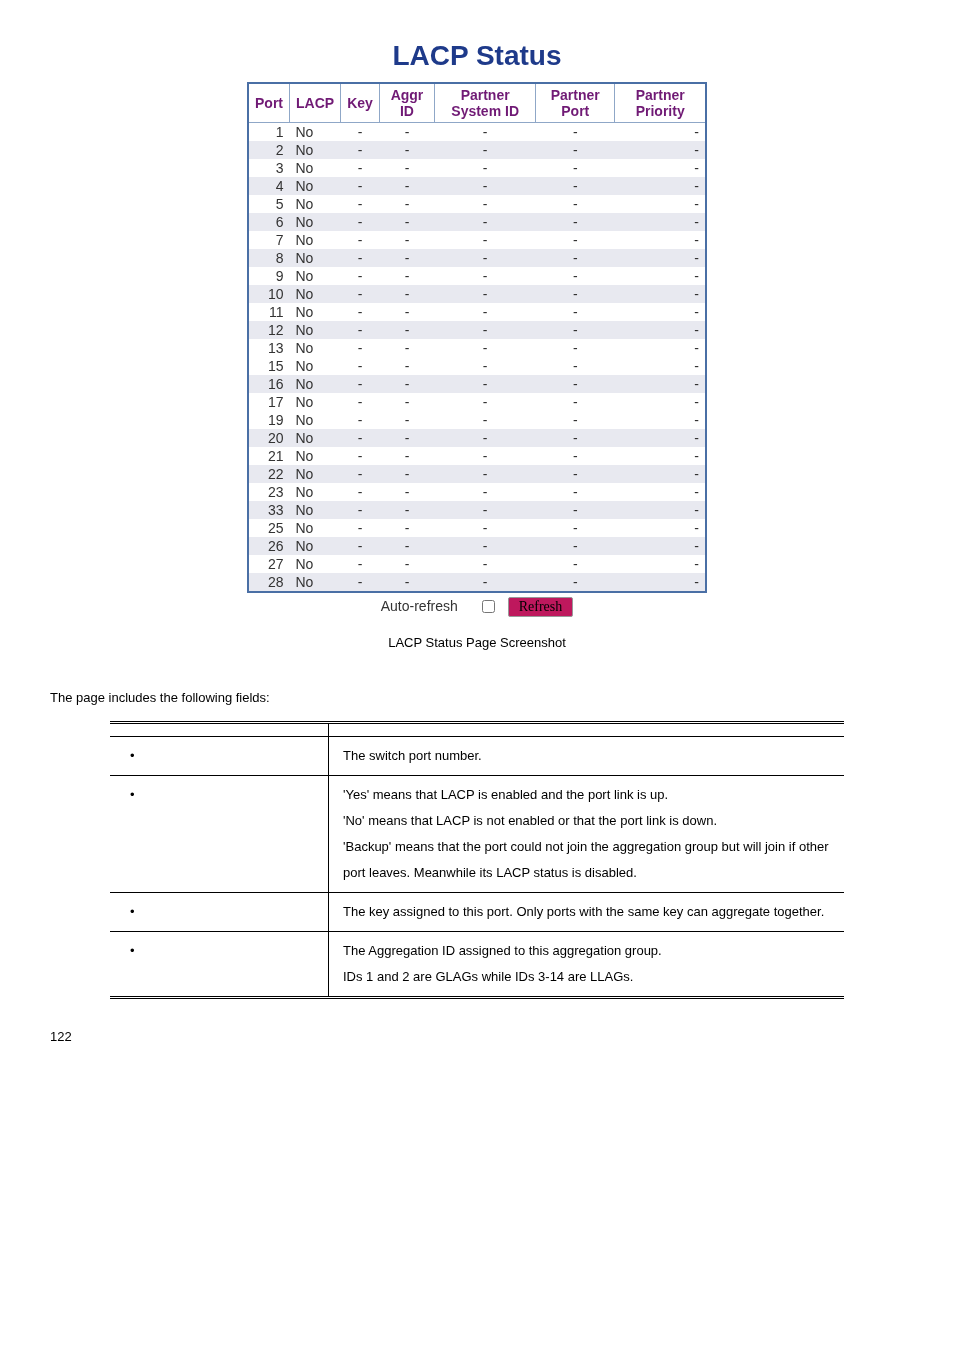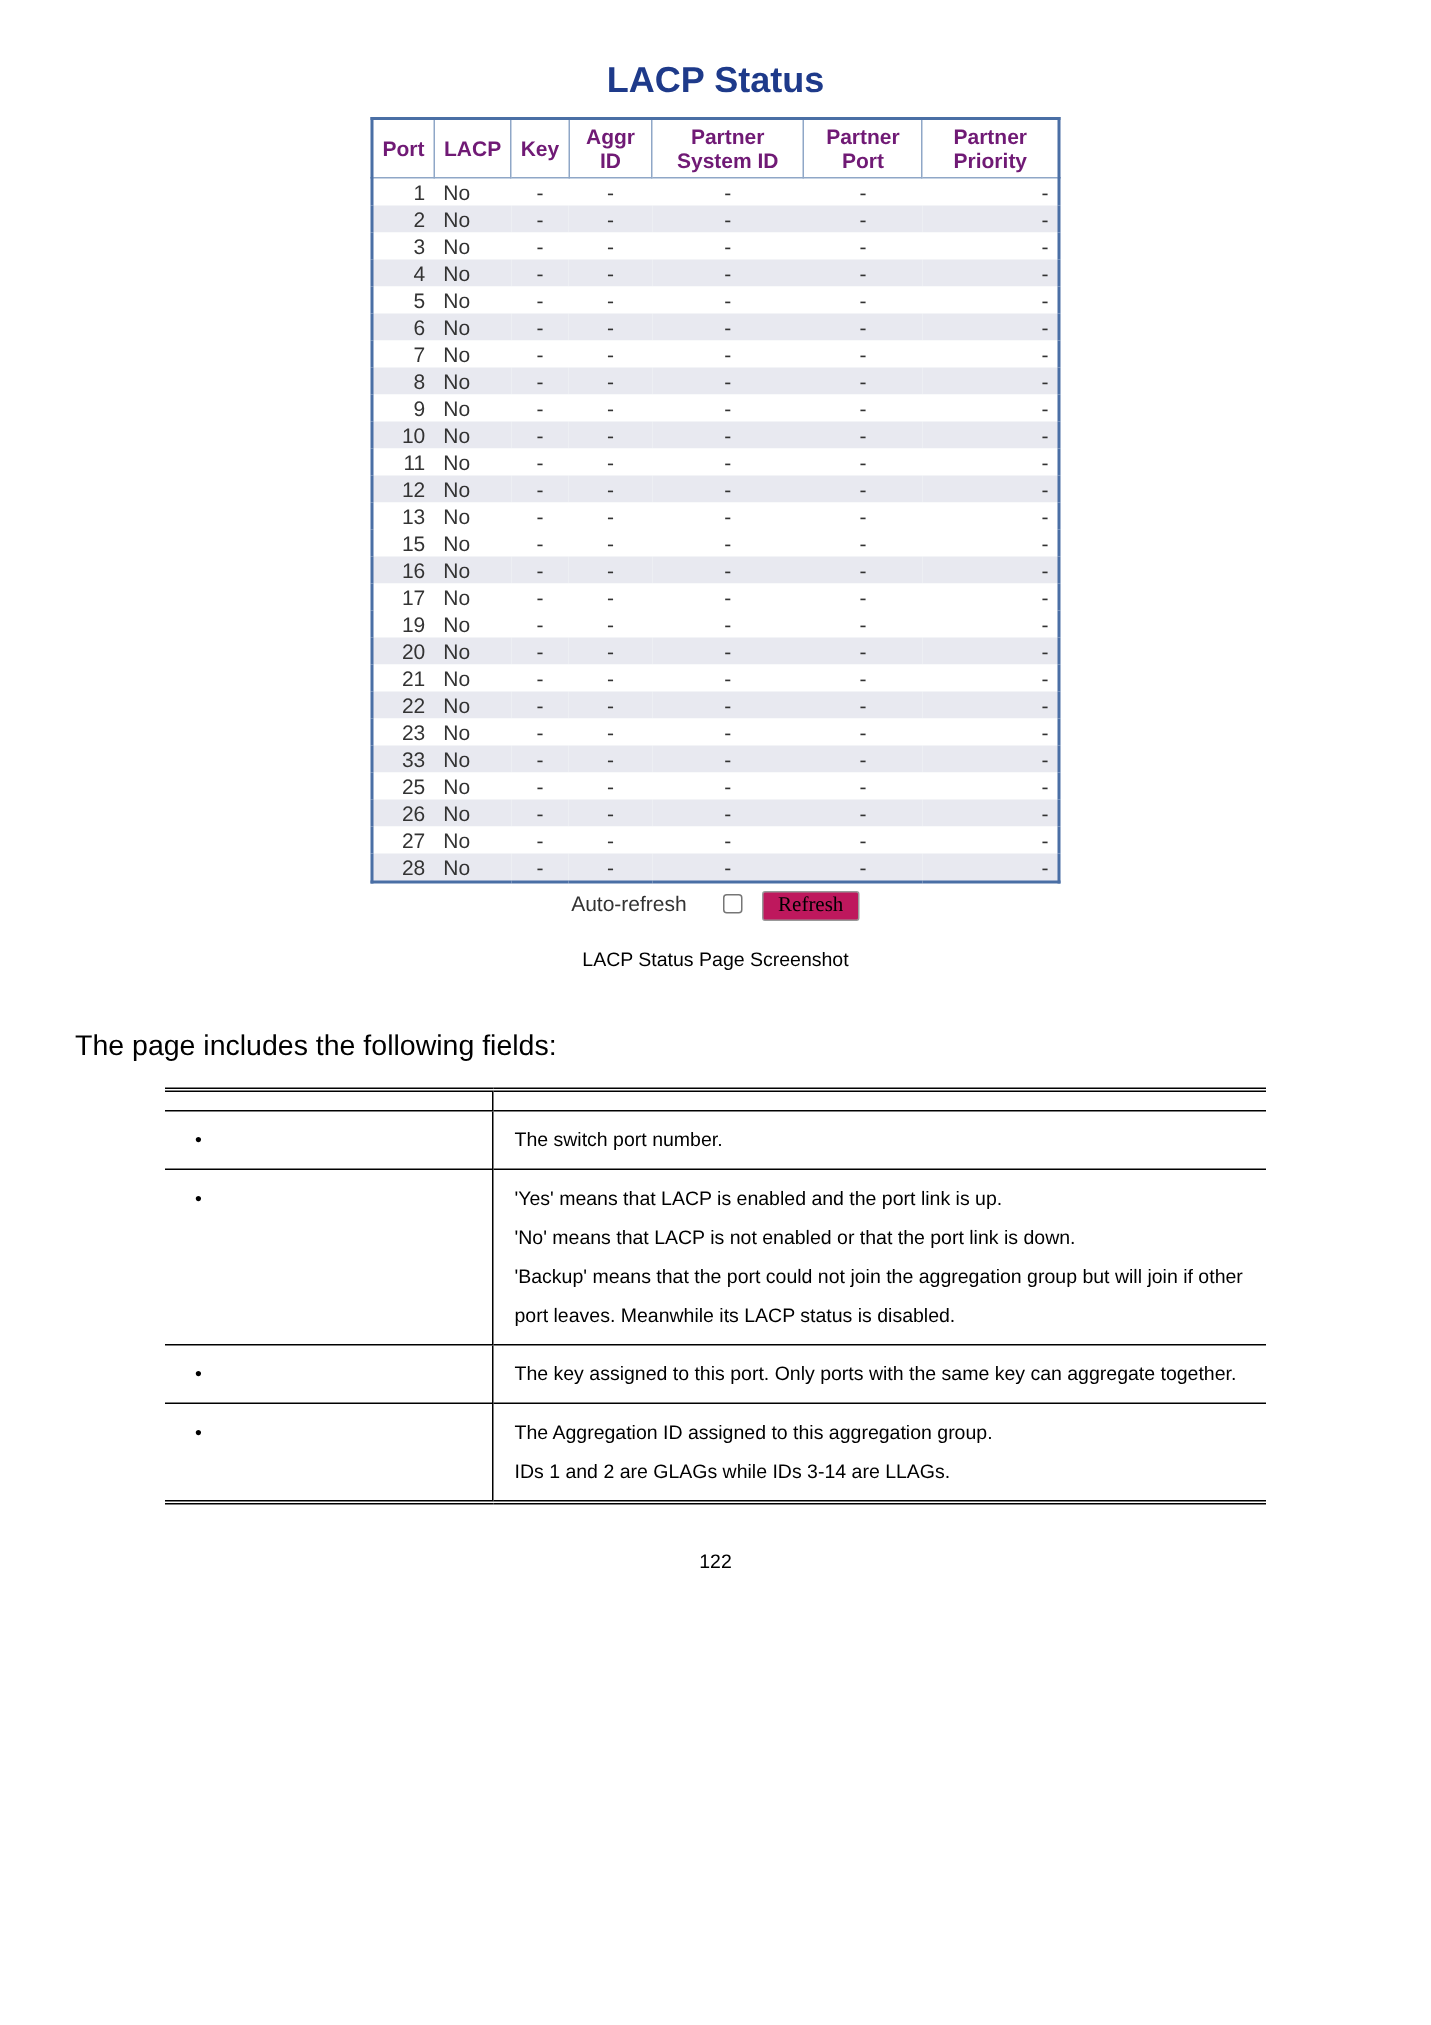--- a/index.html
+++ b/index.html
@@ -10,21 +10,21 @@
     width: 954px;
   }
   .page {
     padding: 40px 50px;
     box-sizing: border-box;
   }
   .title {
     text-align: center;
     color: #1e3a8a;
     font-weight: bold;
-    font-size: 24px;
+    font-size: 28px;
     margin-bottom: 10px;
     font-family: Arial, sans-serif;
   }
   .lacp-table-wrap {
     width: 460px;
     margin: 0 auto;
   }
   .lacp-table {
     border-collapse: collapse;
     width: 100%;
@@ -73,21 +73,21 @@
     border-radius: 2px;
   }
   .caption {
     text-align: center;
     font-size: 13px;
     margin-top: 18px;
     margin-bottom: 40px;
     font-family: Arial, sans-serif;
   }
   .intro {
-    font-size: 19px;
+    font-size: 13px;
     margin-bottom: 16px;
   }
   .fields-wrap {
     margin: 0 60px;
   }
   .fields-table {
     width: 100%;
     border-collapse: collapse;
   }
   .fields-table td {
@@ -105,21 +105,21 @@
     padding-left: 20px;
   }
   .fields-table td.obj-col .bullet {
     display: inline-block;
     width: 16px;
   }
   .fields-table td.desc-col {
     padding-left: 14px;
   }
   .pagenum {
-    text-align: center;
+    text-align: left;
     font-size: 13px;
     margin-top: 30px;
   }
 </style>
 </head>
 <body>
 
 <div class="page">
 
   <div class="title">LACP Status</div>

